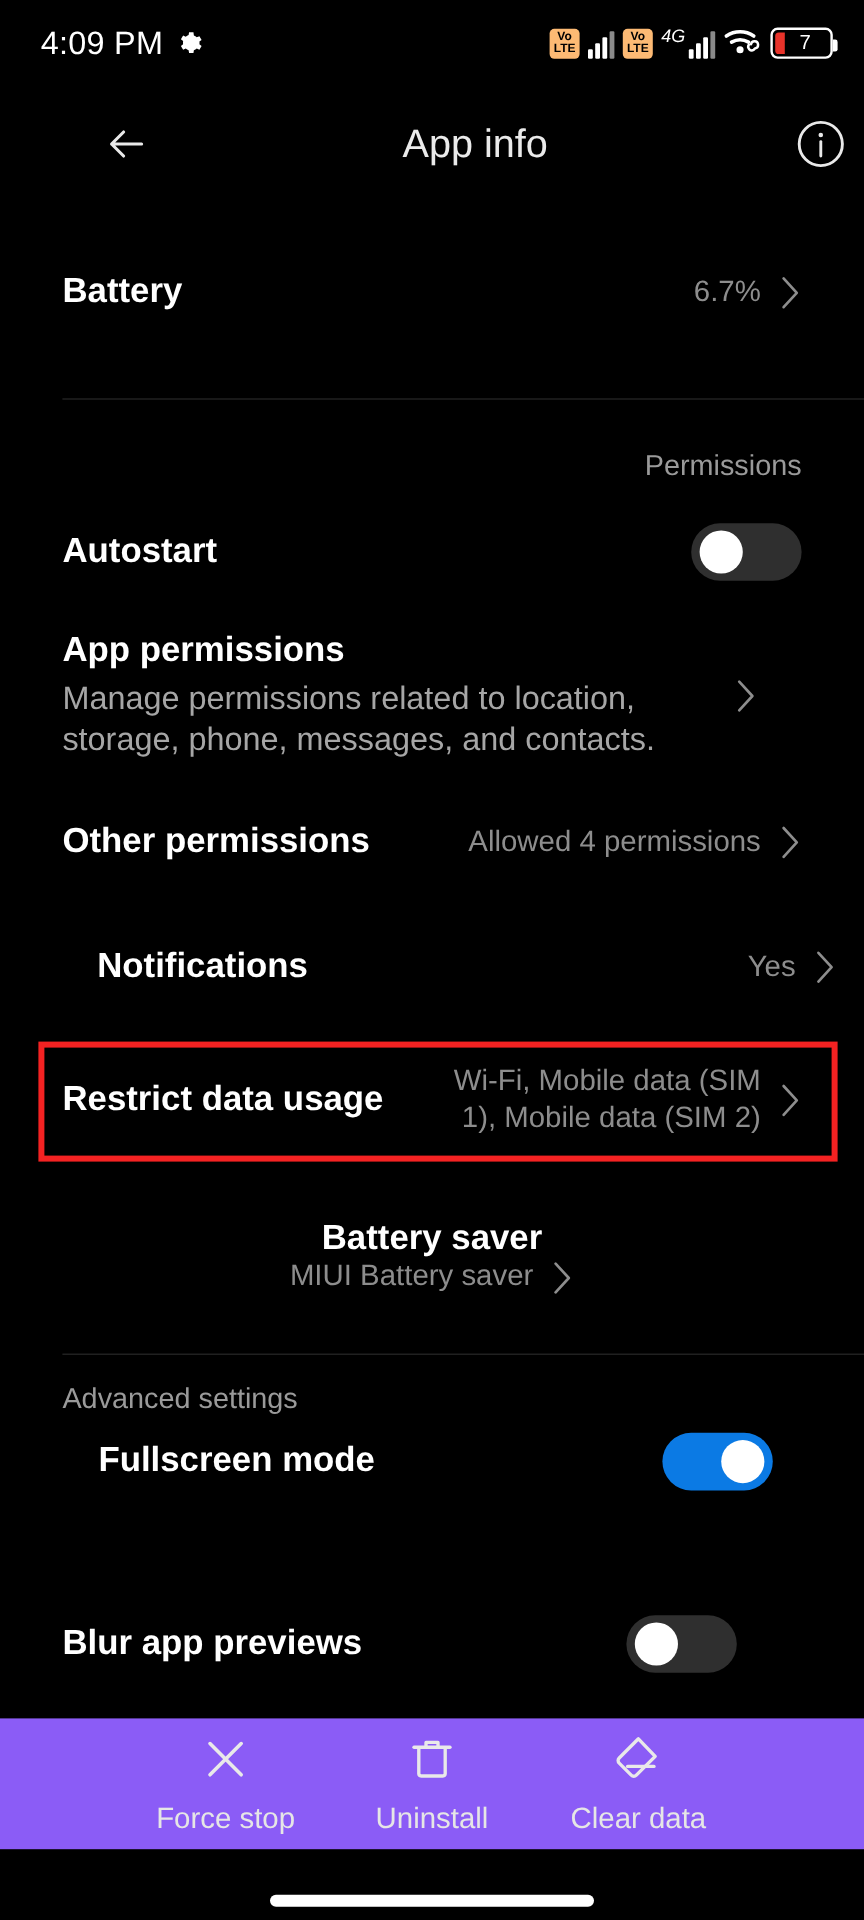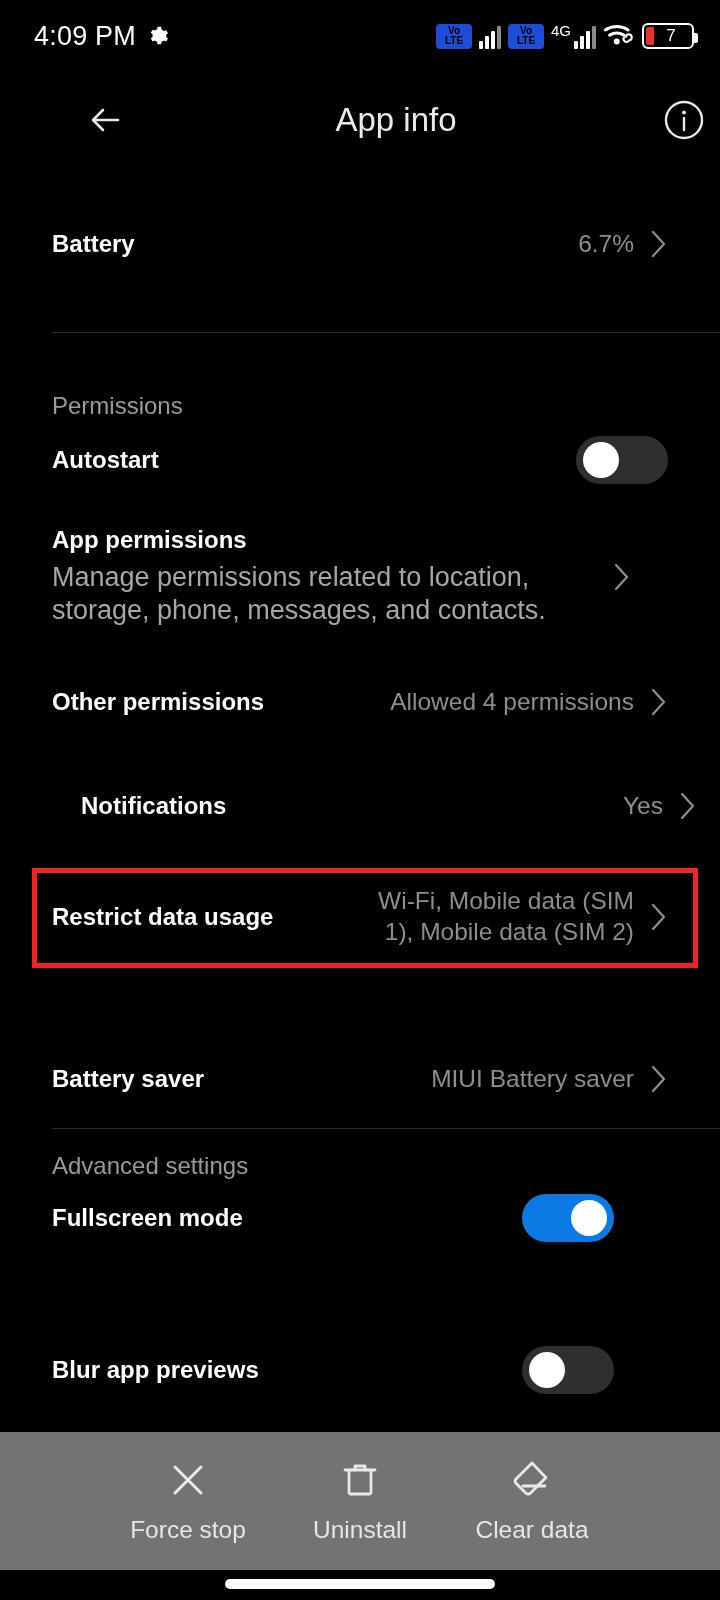--- a/index.html
+++ b/index.html
@@ -15,32 +15,32 @@
   .statusbar {
     position:absolute; left:0; top:0; width:720px; height:72px;
     display:flex; align-items:center; justify-content:space-between;
     padding:0 26px 0 34px;
   }
   .status-left { display:flex; align-items:center; gap:11px;justify-content:flex-end; }
   .clock { color:#fff; font-size:27px; font-weight:400; letter-spacing:.2px; }
   .gear-ic { width:22px; height:22px; display:block; }
   .status-right { display:flex; align-items:center; gap:7px; }
   .volte {
-    background:#1d4ed8; color:#000; border-radius:4px;
-    width:36px; height:25px; display:flex; flex-direction:column;
+    background:#fdba74; color:#000; border-radius:4px;
+    width:25px; height:25px; display:flex; flex-direction:column;
     align-items:center; justify-content:center; line-height:1;
   }
   .volte b { font-size:10px; font-weight:700; display:block; }
   .volte i { font-size:10px; font-weight:700; font-style:normal; display:block; }
   .bars { display:flex; align-items:flex-end; gap:2px; height:26px; }
   .bars span { width:4px; background:#fff; border-radius:1px; }
   .bars span.b1{height:8px;} .bars span.b2{height:13px;}
   .bars span.b3{height:18px;} .bars span.b4{height:23px;}
   .bars span.dim{ background:#8a8a8a; }
-  .net4g { display:flex; align-items:flex-start; gap:3px; }
+  .net4g { display:flex; align-items:flex-start; gap:3px;font-style:italic; }
   .net4g .lbl { color:#fff; font-size:15px; line-height:1; margin-bottom:11px; }
   .wifi { position:relative; width:32px; height:26px; }
   .batt {
     position:relative; width:52px; height:26px;
     border:2px solid #fff; border-radius:6px;
     display:flex; align-items:center; justify-content:center;
   }
   .batt:after{
     content:""; position:absolute; right:-6px; top:8px;
     width:4px; height:10px; background:#fff; border-radius:0 2px 2px 0;
@@ -58,21 +58,21 @@
   .info-ic { position:absolute; right:50px; top:50%; transform:translateY(-50%); width:44px; height:44px; }
 
   
   .content { position:absolute; left:0; top:168px; width:720px; }
   .row {
     position:relative; display:flex; align-items:center;
     padding:0 52px; min-height:48px;
   }
   .row .left { flex:1 1 auto; min-width:0; }
   .row .right { display:flex; align-items:center; flex:0 0 auto; }
-  .title { color:#fff; font-size:24px; font-weight:700; line-height:1.15; }
+  .title { color:#fff; font-size:29px; font-weight:700; line-height:1.15; }
   .subtitle { color:#a6a6a6; font-size:27px; font-weight:400; line-height:1.25; margin-top:7px; }
   .value { color:#8d8d8d; font-size:24.5px; font-weight:400; text-align:right; line-height:1.25; }
   .chev { width:18px; height:30px; margin-left:16px; flex:0 0 auto; }
   .section-label { color:#9a9a9a; font-size:24px; padding:0 52px; }
   .divider { height:1px; background:#282828; margin:0 52px; }
 
   
   .toggle { width:92px; height:48px; border-radius:24px; position:relative; flex:0 0 auto; }
   .toggle .knob { position:absolute; top:6px; width:36px; height:36px; border-radius:50%; background:#fff; }
   .toggle.off { background:#2f2f2f; }
@@ -84,22 +84,22 @@
   .abs { position:absolute; left:0; width:720px; }
 
   
   .redbox {
     position:absolute; left:32px; top:868px; width:666px; height:100px;
     border:5px solid #f42222; pointer-events:none;
   }
 
   
   .bottombar {
-    position:absolute; left:0; top:1432px; width:720px; height:138px;
-    background:#737373; display:flex; align-items:center; justify-content:center; gap:0;
+    position:absolute; left:0; top:1432px; width:720px; height:109px;
+    background:#8b5cf6; display:flex; align-items:center; justify-content:center; gap:0;
   }
   .action { width:172px; display:flex; flex-direction:column; align-items:center; gap:14px; }
   .action .ic { width:44px; height:44px; display:block; }
   .action .lbl { color:#e6e6e6; font-size:24.5px; }
   .navbar { position:absolute; left:0; top:1570px; width:720px; height:30px; background:#000; }
   .home-ind { position:absolute; left:50%; transform:translateX(-50%); top:9px; width:270px; height:10px; background:#fff; border-radius:5px; }
 </style>
 </head>
 <body>
 
@@ -180,21 +180,21 @@
         <span class="chev">
           <svg viewBox="0 0 18 30" fill="none">
               <path d="M3 3l11 12L3 27" stroke="#8d8d8d" stroke-width="2.2" stroke-linecap="round" stroke-linejoin="round"></path>
             </svg>
         </span>
       </div>
     </div>
 
     <div class="divider abs" style="top:164px;"></div>
 
-    <div class="section-label abs" style="top:224px;">Permissions</div>
+    <div class="section-label abs" style="top:207px;text-align:right;">Permissions</div>
 
     <div class="row abs" style="top:268px;">
       <div class="left">
         <div class="title">Autostart</div>
       </div>
       <div class="right">
         <span class="toggle off">
             <span class="knob"></span>
           </span>
       </div>
@@ -249,40 +249,40 @@
       <div class="right" style="max-width:300px;">
         <div class="value">Wi-Fi, Mobile data (SIM 1), Mobile data (SIM 2)</div>
         <span class="chev">
           <svg viewBox="0 0 18 30" fill="none">
               <path d="M3 3l11 12L3 27" stroke="#8d8d8d" stroke-width="2.2" stroke-linecap="round" stroke-linejoin="round"></path>
             </svg>
         </span>
       </div>
     </div>
 
-    <div class="row abs" style="top:887px;">
+    <div class="row abs" style="top:848px;flex-direction:column;">
       <div class="left">
         <div class="title">Battery saver</div>
       </div>
       <div class="right">
         <div class="value">MIUI Battery saver</div>
         <span class="chev">
           <svg viewBox="0 0 18 30" fill="none">
               <path d="M3 3l11 12L3 27" stroke="#8d8d8d" stroke-width="2.2" stroke-linecap="round" stroke-linejoin="round"></path>
             </svg>
         </span>
       </div>
     </div>
 
     <div class="divider abs" style="top:960px;"></div>
 
     <div class="section-label abs" style="top:984px;">Advanced settings</div>
 
     <div class="row abs" style="top:1026px;">
-      <div class="left" style="max-width:470px;">
+      <div class="left" style="max-width:470px;margin-left:30px;">
         <div class="title">Fullscreen mode</div>
       </div>
       <div class="right">
         <span class="toggle on">
             <span class="knob"></span>
           </span>
       </div>
     </div>
 
     <div class="row abs" style="top:1178px;">

